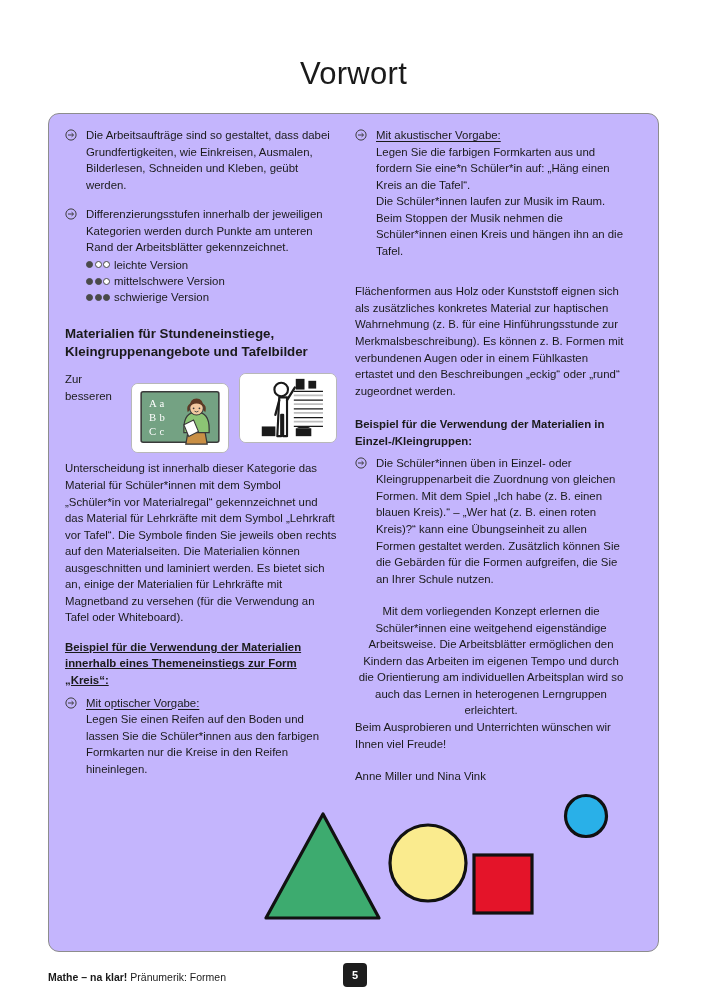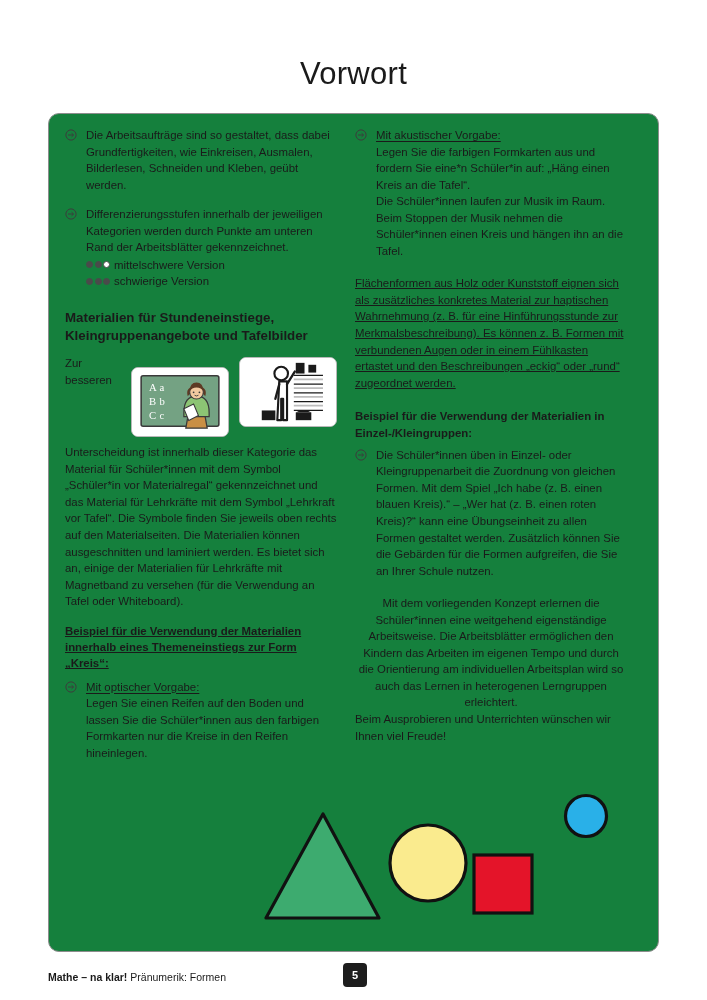--- a/index.html
+++ b/index.html
@@ -32,21 +32,21 @@
   
   .content-box {
     position: absolute;
     left: 48px;
     top: 113px;
     width: 611px;
     height: 839px;
     border: 1.2px solid #8d8d8d;
     border-radius: 11px;
     box-sizing: border-box;
-    background: #15803d;
+    background: #c4b5fd;
   }
 
   .columns {
     position: absolute;
     left: 0;
     top: 0;
     width: 100%;
     height: 100%;
   }
 
@@ -221,20 +221,28 @@
         <span class="bullet-icon">
           <svg viewBox="0 0 12 12" width="12" height="12" xmlns="http://www.w3.org/2000/svg">
             <circle cx="6" cy="6" r="5.1" fill="none" stroke="#3c3c3c" stroke-width="1"></circle>
             <path d="M3 6 H8.2" stroke="#3c3c3c" stroke-width="1" fill="none"></path>
             <path d="M6.6 4.2 L8.6 6 L6.6 7.8" stroke="#3c3c3c" stroke-width="1" fill="none" stroke-linejoin="miter"></path>
           </svg>
         </span>
         <span>Differenzierungsstufen innerhalb der jeweiligen Kategorien werden durch Punkte am unteren Rand der Arbeitsblätter gekennzeichnet.</span>
 
         <div class="dot-rows">
+          <div class="dot-row">
+            <span class="dots">
+              <span class="dot filled"></span>
+                <span class="dot empty"></span>
+                <span class="dot empty"></span>
+            </span>
+            <span>leichte Version</span>
+          </div>
           <div class="dot-row">
             <span class="dots">
               <span class="dot filled"></span>
                 <span class="dot filled"></span>
                 <span class="dot empty"></span>
             </span>
             <span>mittelschwere Version</span>
           </div>
           <div class="dot-row">
             <span class="dots">
@@ -333,38 +341,39 @@
             <circle cx="6" cy="6" r="5.1" fill="none" stroke="#3c3c3c" stroke-width="1"></circle>
             <path d="M3 6 H8.2" stroke="#3c3c3c" stroke-width="1" fill="none"></path>
             <path d="M6.6 4.2 L8.6 6 L6.6 7.8" stroke="#3c3c3c" stroke-width="1" fill="none" stroke-linejoin="miter"></path>
           </svg>
         </span>
         <span class="bullet-title">Mit akustischer Vorgabe:</span><br>
         <span>Legen Sie die farbigen Formkarten aus und fordern Sie eine*n Schüler*in auf: „Häng einen Kreis an die Tafel“.</span><br>
         <span>Die Schüler*innen laufen zur Musik im Raum. Beim Stoppen der Musik nehmen die Schüler*innen einen Kreis und hängen ihn an die Tafel.</span>
       </div>
 
-      <div class="para" style="margin-top:16px;text-decoration:underline;">Flächenformen aus Holz oder Kunststoff eignen sich als zusätzliches konkretes Material zur haptischen Wahrnehmung (z. B. für eine Hinführungsstunde zur Merkmalsbeschreibung). Es können z. B. Formen mit verbundenen Augen oder in einem Fühlkasten ertastet und den Beschreibungen „eckig“ oder „rund“ zugeordnet werden.</div>
+      <div class="para" style="margin-top:24px;">Flächenformen aus Holz oder Kunststoff eignen sich als zusätzliches konkretes Material zur haptischen Wahrnehmung (z. B. für eine Hinführungsstunde zur Merkmalsbeschreibung). Es können z. B. Formen mit verbundenen Augen oder in einem Fühlkasten ertastet und den Beschreibungen „eckig“ oder „rund“ zugeordnet werden.</div>
 
       <div class="bold-lead" style="margin-top:17px;">Beispiel für die Verwendung der Materialien in Einzel-/Kleingruppen:</div>
 
       <div class="bullet" style="margin-top:3px;">
         <span class="bullet-icon">
           <svg viewBox="0 0 12 12" width="12" height="12" xmlns="http://www.w3.org/2000/svg">
             <circle cx="6" cy="6" r="5.1" fill="none" stroke="#3c3c3c" stroke-width="1"></circle>
             <path d="M3 6 H8.2" stroke="#3c3c3c" stroke-width="1" fill="none"></path>
             <path d="M6.6 4.2 L8.6 6 L6.6 7.8" stroke="#3c3c3c" stroke-width="1" fill="none" stroke-linejoin="miter"></path>
           </svg>
         </span>
         <span>Die Schüler*innen üben in Einzel- oder Kleingruppenarbeit die Zuordnung von gleichen Formen. Mit dem Spiel „Ich habe (z. B. einen blauen Kreis).“ – „Wer hat (z. B. einen roten Kreis)?“ kann eine Übungseinheit zu allen Formen gestaltet werden. Zusätzlich können Sie die Gebärden für die Formen aufgreifen, die Sie an Ihrer Schule nutzen.</span>
       </div>
 
       <div class="para" style="margin-top:16px; margin-bottom:0;text-align:center;">Mit dem vorliegenden Konzept erlernen die Schüler*innen eine weitgehend eigenständige Arbeitsweise. Die Arbeitsblätter ermöglichen den Kindern das Arbeiten im eigenen Tempo und durch die Orientierung am individuellen Arbeitsplan wird so auch das Lernen in heterogenen Lerngruppen erleichtert.</div>
       <div class="para" style="margin-bottom:3px;">Beim Ausprobieren und Unterrichten wünschen wir Ihnen viel Freude!</div>
 
+      <div class="para" style="margin-top:16px;">Anne Miller und Nina Vink</div>
 
     </div>
 
   </div>
 </div>
 
 <div class="footer">
   <div class="footer-text"><b>Mathe – na klar!</b><span> Pränumerik: Formen</span></div>
   <div class="page-badge">5</div>
 </div>

